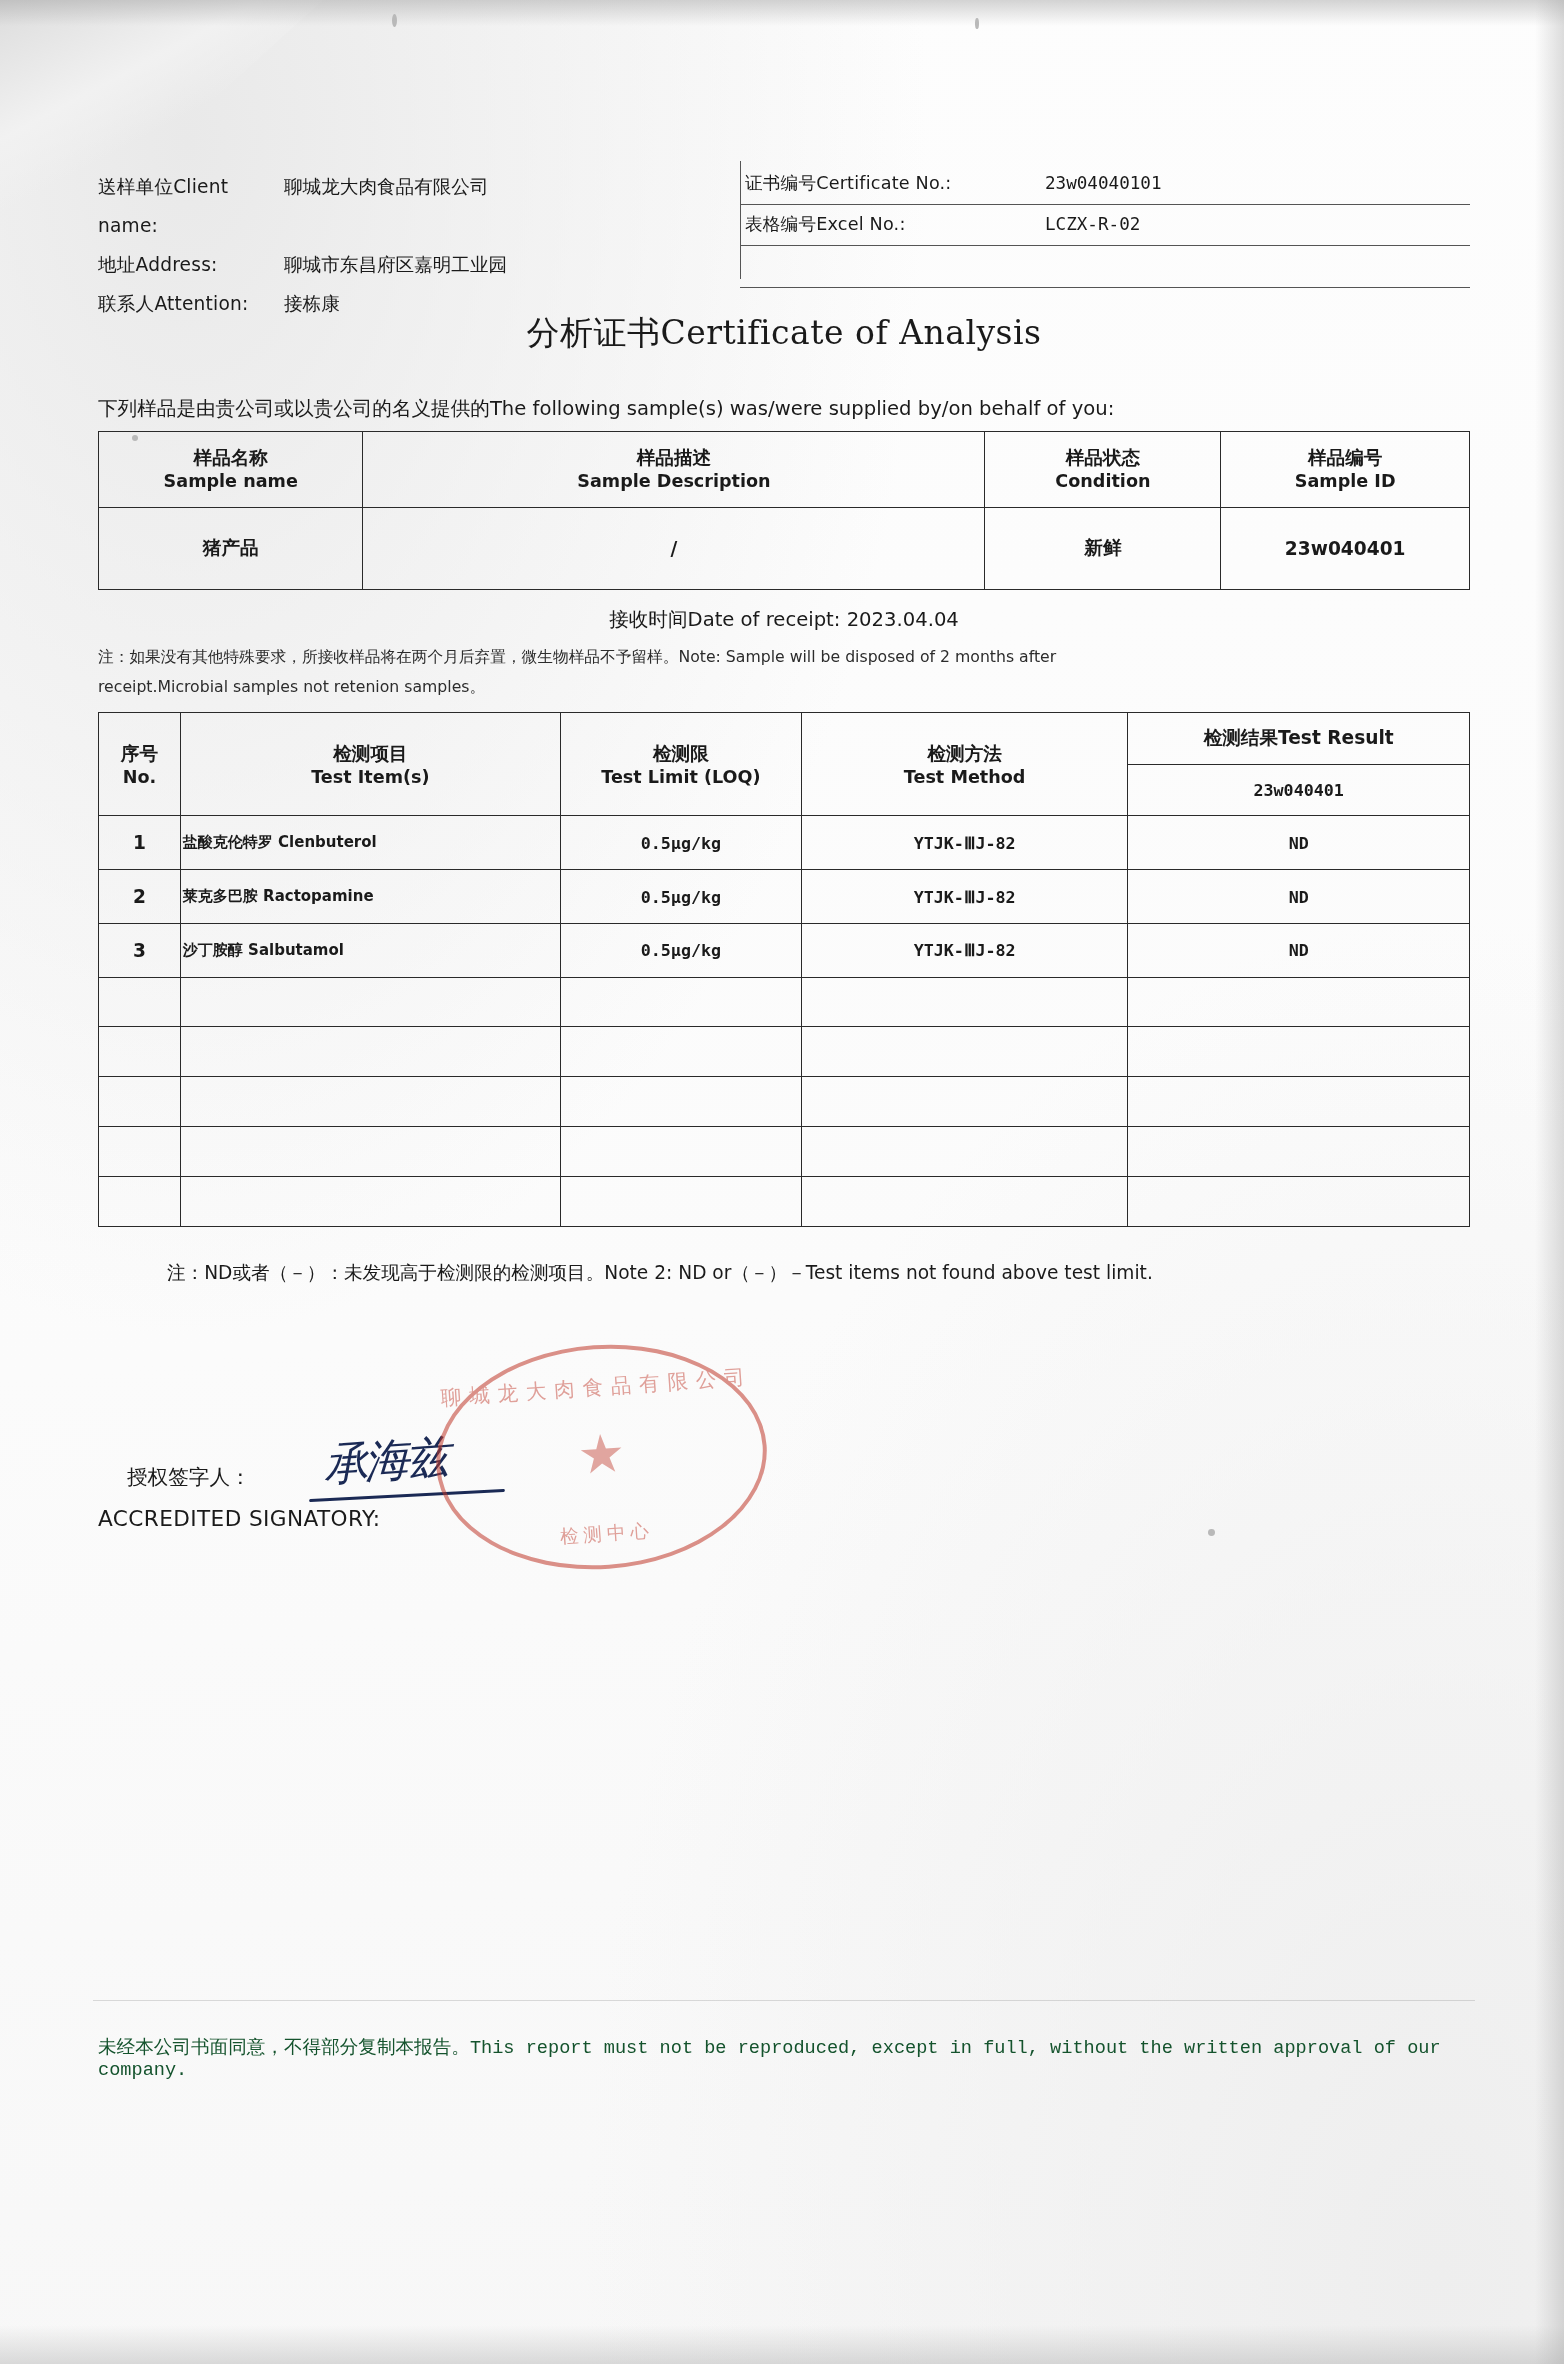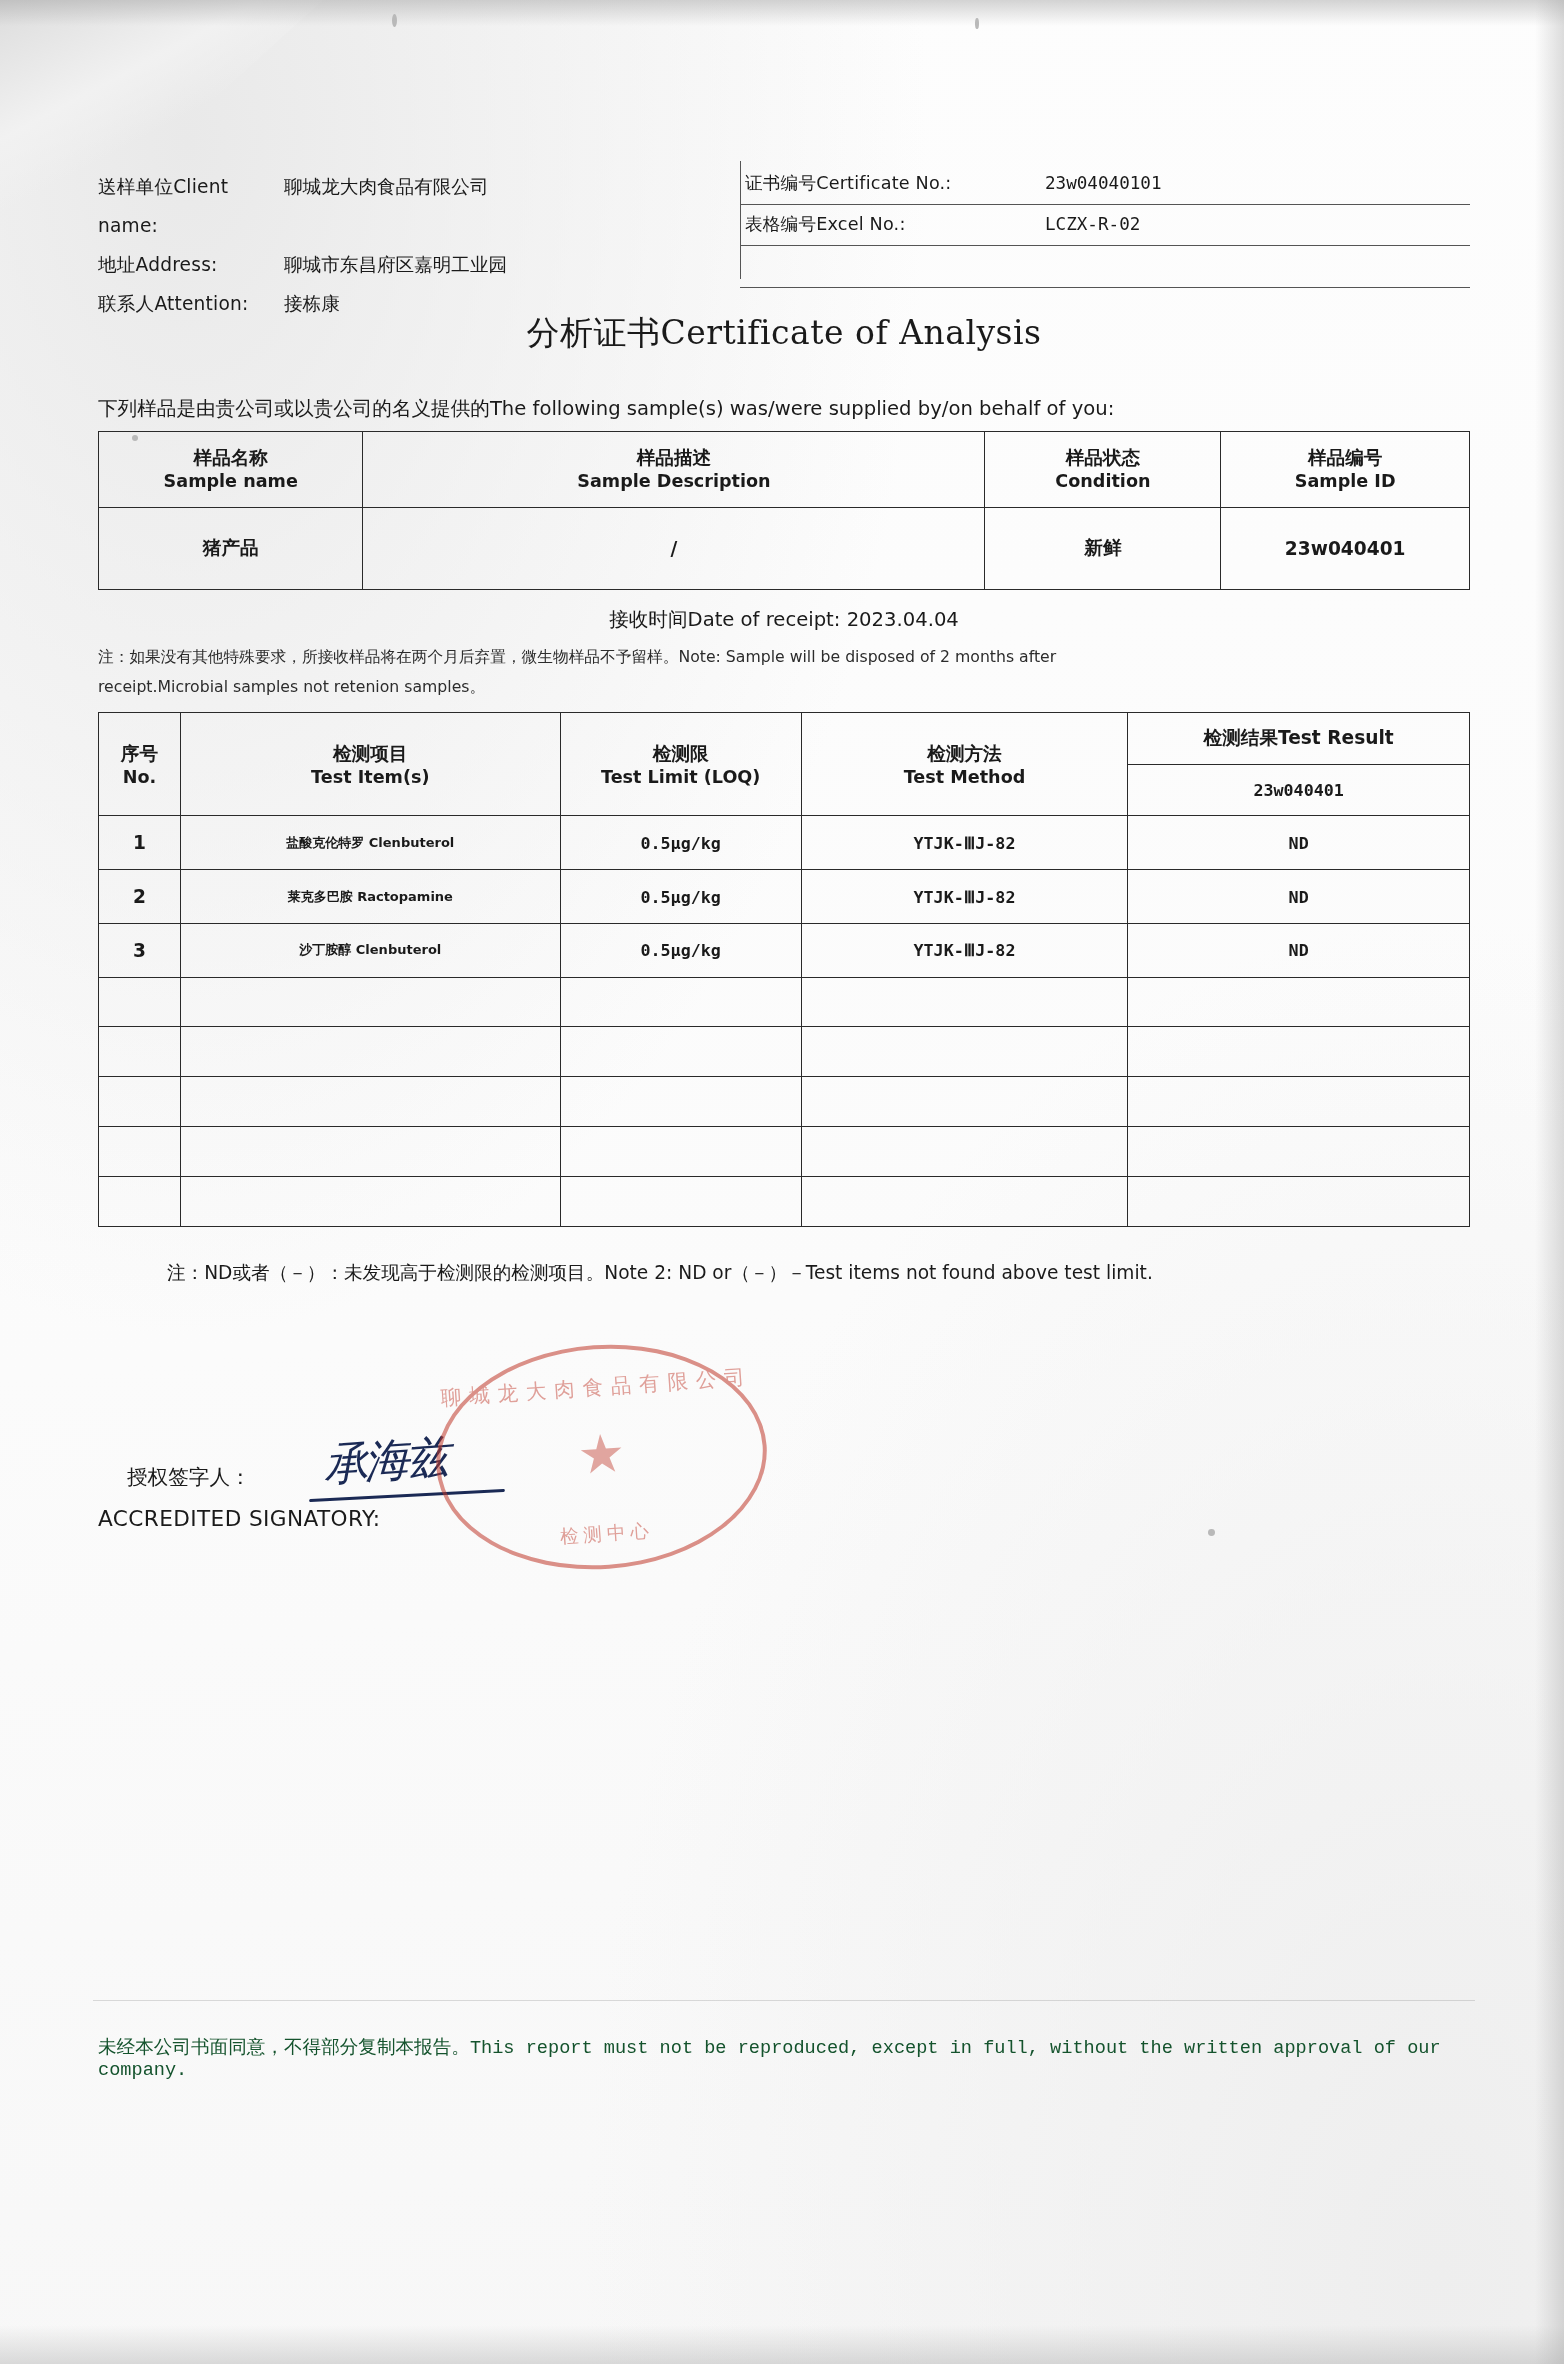--- a/index.html
+++ b/index.html
@@ -140,21 +140,21 @@
   }
   .analysis-label {
     margin-top: 13.7px;
     font-size: 19.6px;
     font-family: "DejaVu Sans", sans-serif;
   }
 
   .result-table td, .result-table th { height: 45px; }
   .result-table .hdr-tall { height: 61px; margin-left: 29px; }
   .result-table .empty-row td { height: 41px; }
-  .result-table .item-cell { text-align: center; font-size: 13px; }
+  .result-table .item-cell { text-align: left; font-size: 15px; }
   .result-table .rcell { font-family: "DejaVu Sans Mono", monospace; font-size: 16.7px; }
 
   .note2 {
     margin-top: 33px;
     margin-left: 69px;
     font-size: 18.6px;
     font-family: "DejaVu Sans", sans-serif;
   }
 
   
@@ -358,21 +358,21 @@
       </tr>
       <tr>
         <td>2</td>
         <td class="item-cell">莱克多巴胺 Ractopamine</td>
         <td class="rcell">0.5μg/kg</td>
         <td class="rcell">YTJK-ⅢJ-82</td>
         <td class="rcell">ND</td>
       </tr>
       <tr>
         <td>3</td>
-        <td class="item-cell">沙丁胺醇 Clenbuterol</td>
+        <td class="item-cell">沙丁胺醇 Salbutamol</td>
         <td class="rcell">0.5μg/kg</td>
         <td class="rcell">YTJK-ⅢJ-82</td>
         <td class="rcell">ND</td>
       </tr>
       <tr class="empty-row">
           <td></td>
           <td></td>
           <td></td>
           <td></td>
           <td></td>

